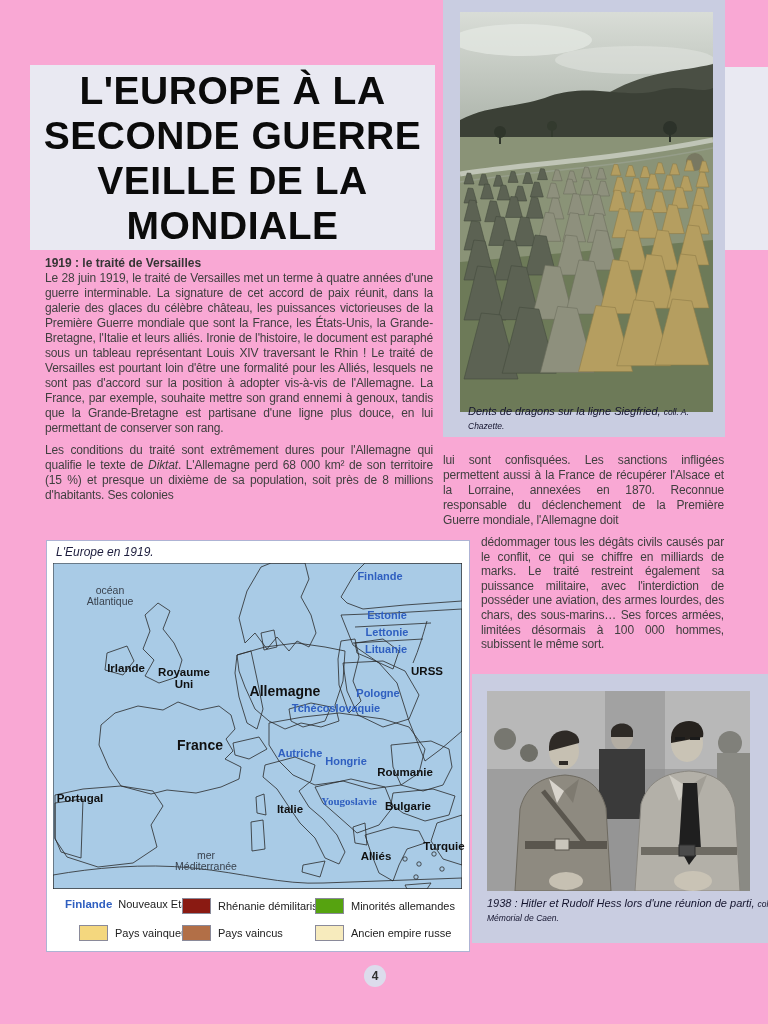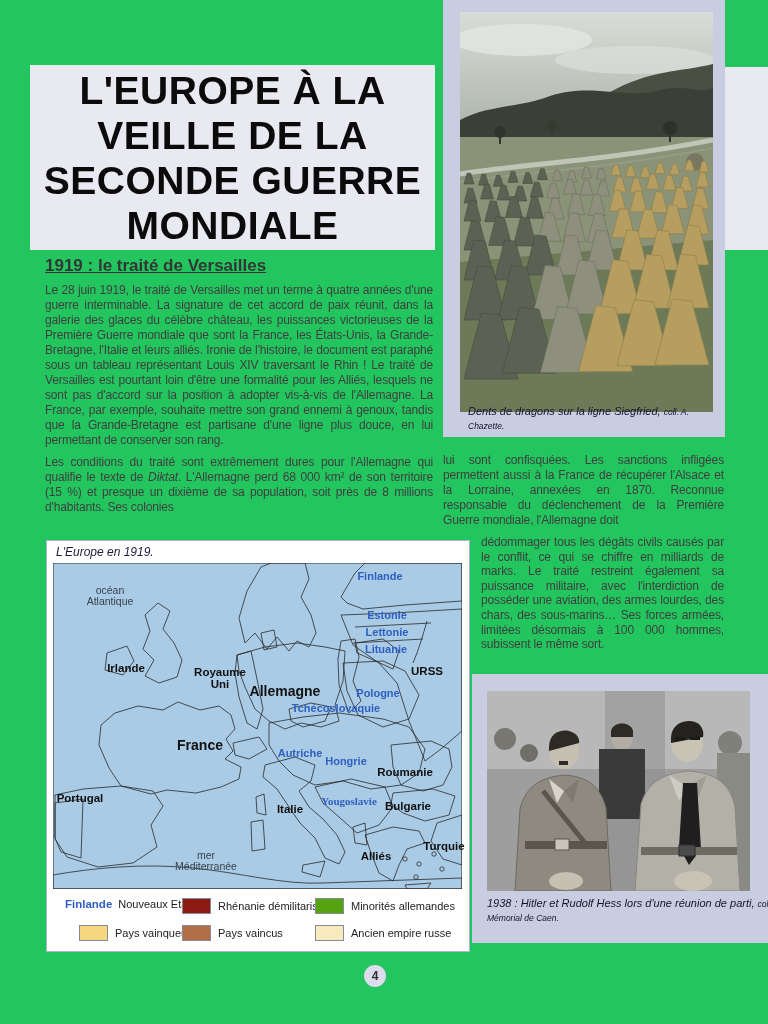--- a/index.html
+++ b/index.html
@@ -1,28 +1,28 @@
 <!DOCTYPE html>
 <html lang="fr" style="--sea: #a9cbe6; --victor: #f4d77e; --vanquished: #b26f47; --oldrussia: #f7ebbd; --neutral: #d9d9d9; --rhineland: #8a1a12; --minorities: #56a310; --labelblue: #2f5fc0;"><head>
 <meta charset="utf-8">
 <style>
   html,body{margin:0;padding:0;background:#ffffff;}
-  .page{position:relative;width:768px;height:1024px;background:#22c55e;overflow:hidden;
+  .page{position:relative;width:768px;height:1024px;background:#f9a8d4;overflow:hidden;
         font-family:"Liberation Sans","DejaVu Sans",sans-serif;color:#3f3f3f;}
 
   
   .title-band{position:absolute;left:30px;top:65px;width:405px;height:185px;background:#e9e9f2;
               display:flex;flex-direction:column;justify-content:center;}
   .title-strip-right{position:absolute;left:725px;top:67px;width:43px;height:183px;background:#e9e9f2;}
   .title-line{text-align:center;font-size:39px;line-height:45px;font-weight:bold;color:#0b0b0b;
               letter-spacing:.5px;white-space:nowrap;}
 
   
   .left-col{position:absolute;left:45px;top:256px;width:388px;}
-  .section-heading{font-size:17px;font-weight:bold;color:#353535;margin:0 0 7px 0;text-decoration:underline;}
+  .section-heading{font-size:12px;font-weight:bold;color:#353535;margin:0 0 1px 0;}
   .body-par{font-size:12px;line-height:15px;letter-spacing:-0.15px;text-align:justify;margin:0 0 7px 0;}
   .body-par i{font-style:italic;}
 
   
   .right-col{position:absolute;left:443px;top:453px;width:281px;}
   .right-col .wrapped{margin-left:38px;line-height:14.6px;}
 
   
   .panel{position:absolute;background:#c9cde1;}
   .panel-top{left:443px;top:0;width:282px;height:437px;}
@@ -67,22 +67,22 @@
                background:#dcdcec;color:#2e2e2e;font-size:12px;font-weight:bold;
                display:flex;align-items:center;justify-content:center;}
 </style>
 </head>
 <body>
 
 <div class="page">
 
   <div class="title-band">
     <div class="title-line">L'EUROPE À LA</div>
+    <div class="title-line">SECONDE GUERRE</div>
     <div class="title-line">VEILLE DE LA</div>
-    <div class="title-line">SECONDE GUERRE</div>
     <div class="title-line">MONDIALE</div>
   </div>
   <div class="title-strip-right"></div>
 
   <div class="panel panel-top">
     <div class="photo-frame photo1" style="position:absolute;">
       <svg width="253" height="400" viewBox="0 0 253 400">
         <defs>
           <linearGradient id="sky" x1="0" y1="0" x2="0" y2="1">
             <stop offset="0" stop-color="#d9ddd7"></stop>
@@ -265,21 +265,21 @@
       </svg>
       <div class="map-labels" id="map-labels">
           <div class="map-label ml-sea" style="left: 57px; top: 33px;">océan
 Atlantique</div>
           <div class="map-label ml-blue" style="left: 327px; top: 14px;">Finlande</div>
           <div class="map-label ml-blue" style="left: 334px; top: 53px;">Estonie</div>
           <div class="map-label ml-blue" style="left: 334px; top: 70px;">Lettonie</div>
           <div class="map-label ml-blue" style="left: 333px; top: 87px;">Lituanie</div>
           <div class="map-label ml-black" style="left: 374px; top: 108px;">URSS</div>
           <div class="map-label ml-black" style="left: 73px; top: 105px;">Irlande</div>
-          <div class="map-label ml-black" style="left: 131px; top: 115px; margin-left: 36px;">Royaume
+          <div class="map-label ml-black" style="left: 131px; top: 115px;">Royaume
 Uni</div>
           <div class="map-label ml-blue" style="left: 325px; top: 131px;">Pologne</div>
           <div class="map-label ml-black ml-big" style="left: 232px; top: 128px;">Allemagne</div>
           <div class="map-label ml-blue" style="left: 283px; top: 146px;">Tchécoslovaquie</div>
           <div class="map-label ml-black ml-big" style="left: 147px; top: 182px;">France</div>
           <div class="map-label ml-blue" style="left: 247px; top: 191px;">Autriche</div>
           <div class="map-label ml-blue" style="left: 293px; top: 199px;">Hongrie</div>
           <div class="map-label ml-black" style="left: 352px; top: 209px;">Roumanie</div>
           <div class="map-label ml-black" style="left: 27px; top: 235px;">Portugal</div>
           <div class="map-label ml-blue" style="left: 296px; top: 239px; font-family: Liberation Serif, serif;">Yougoslavie</div>

